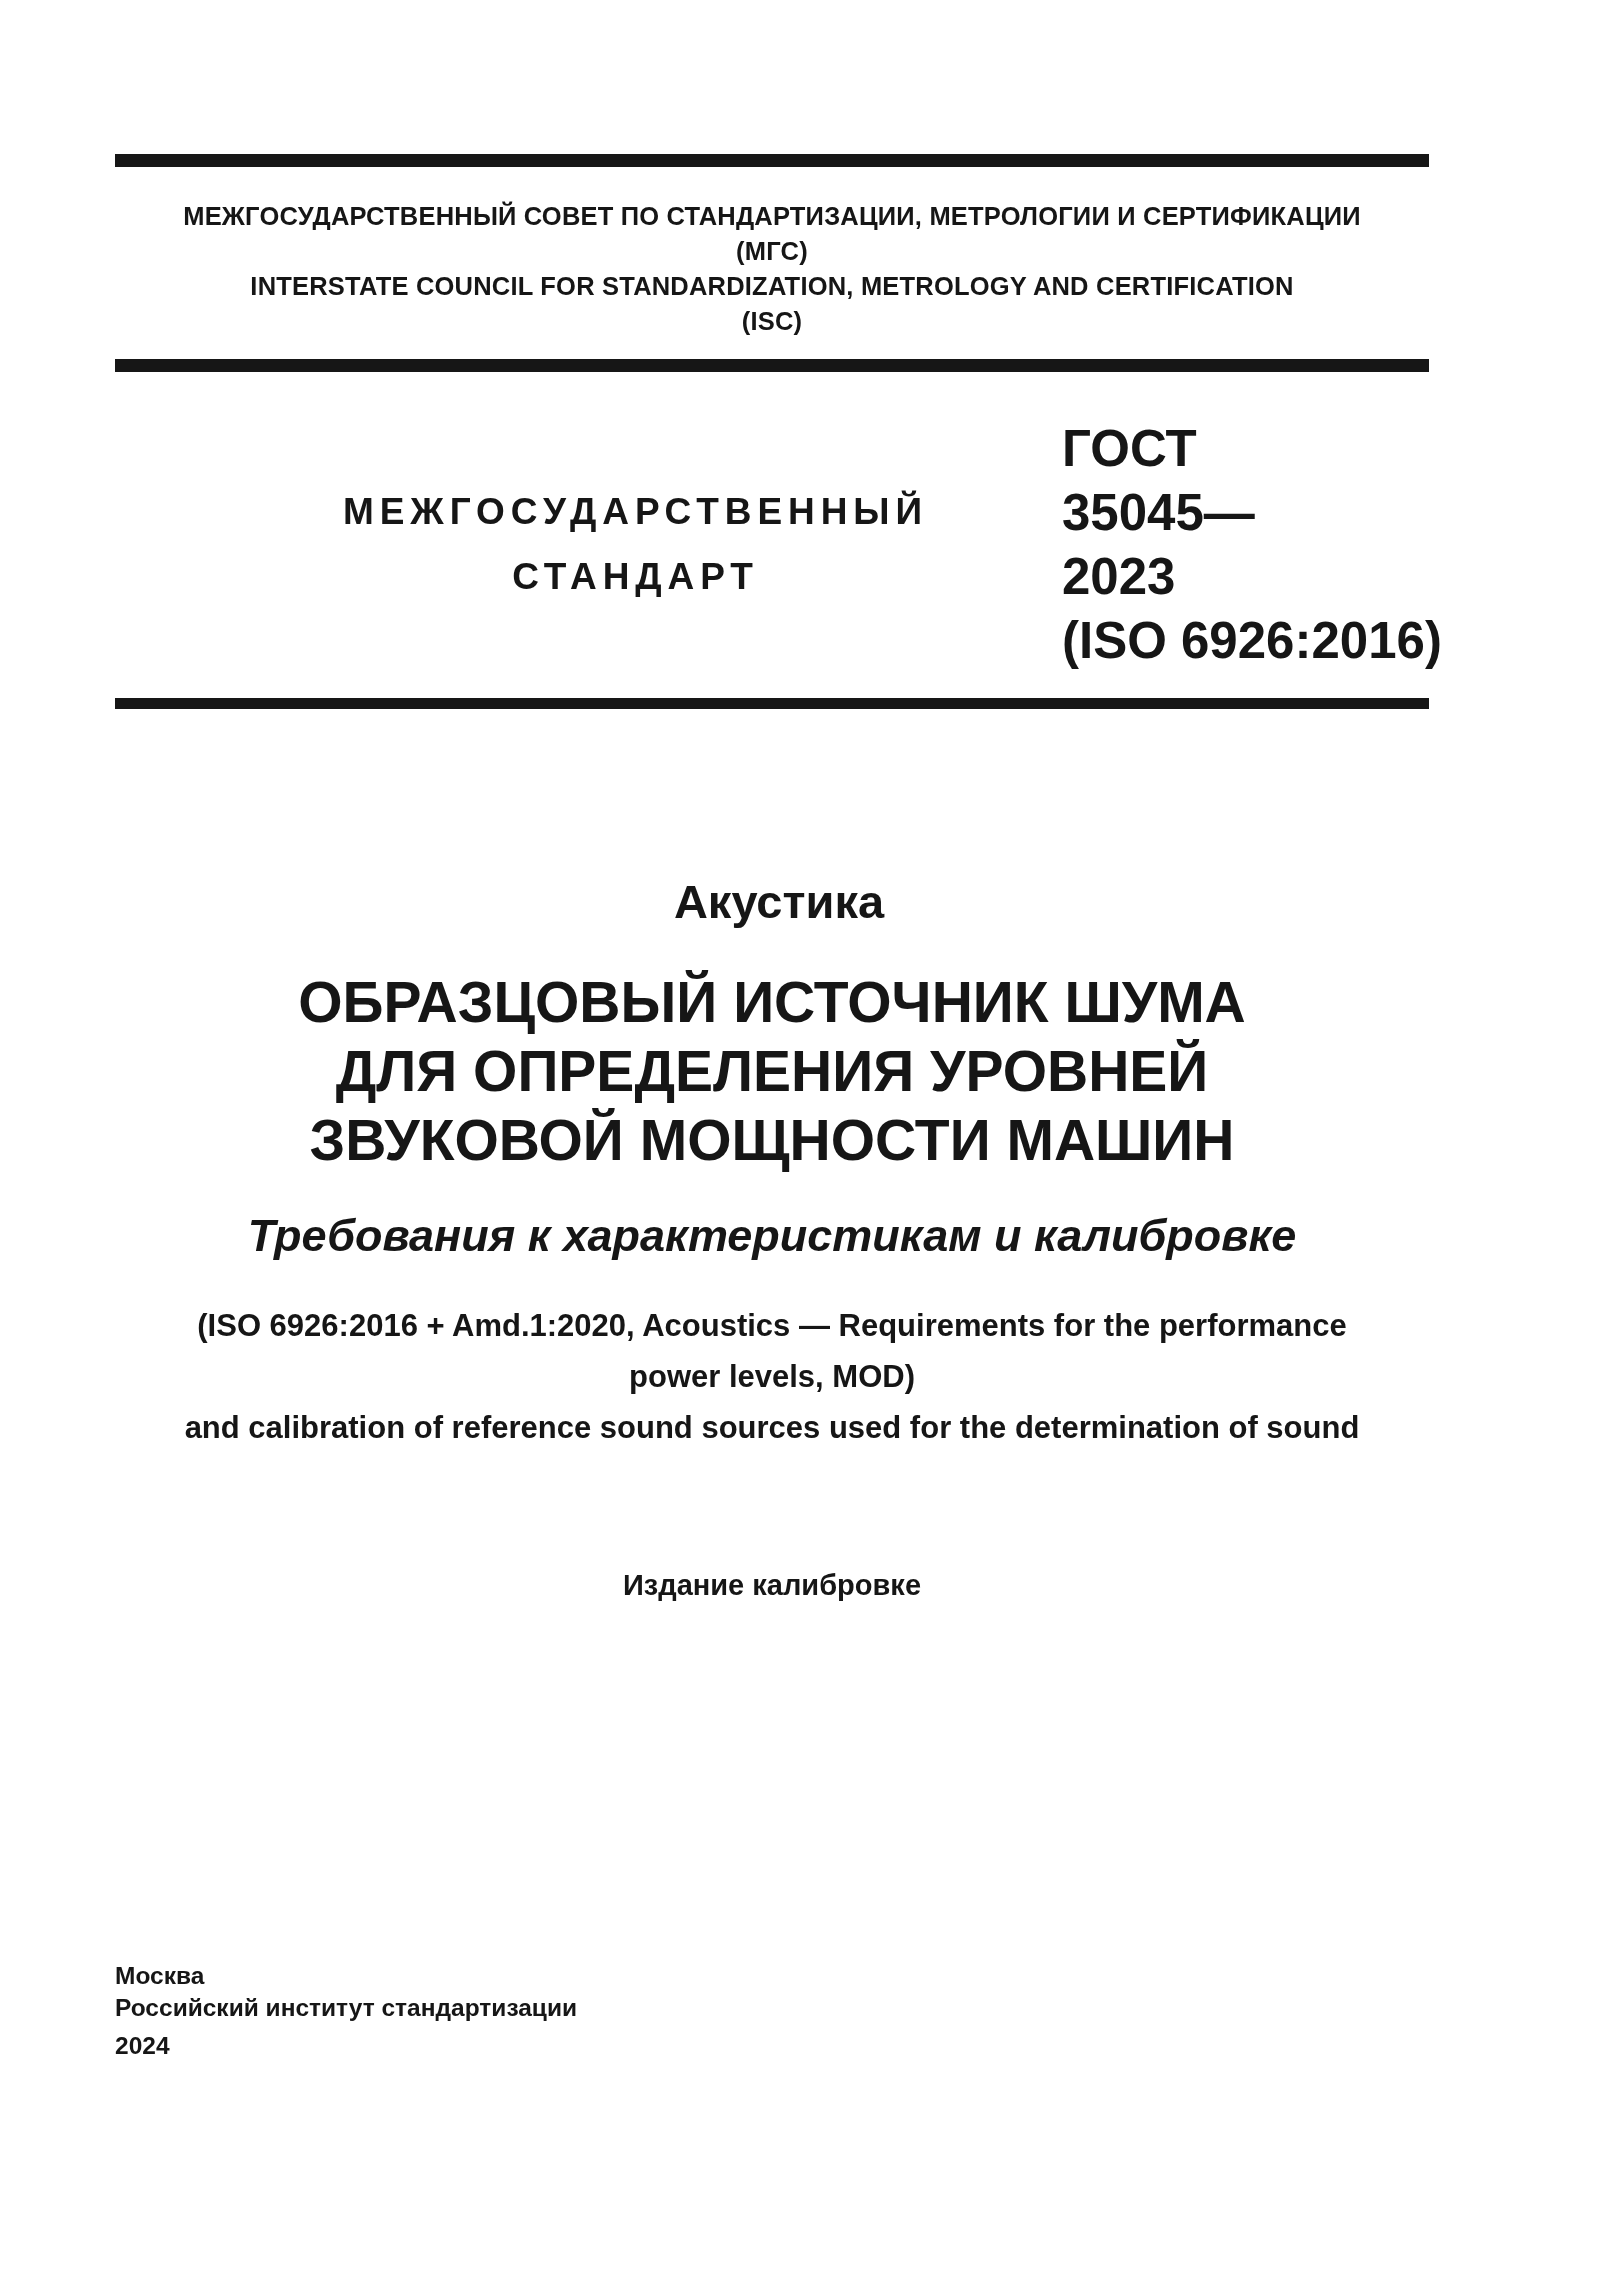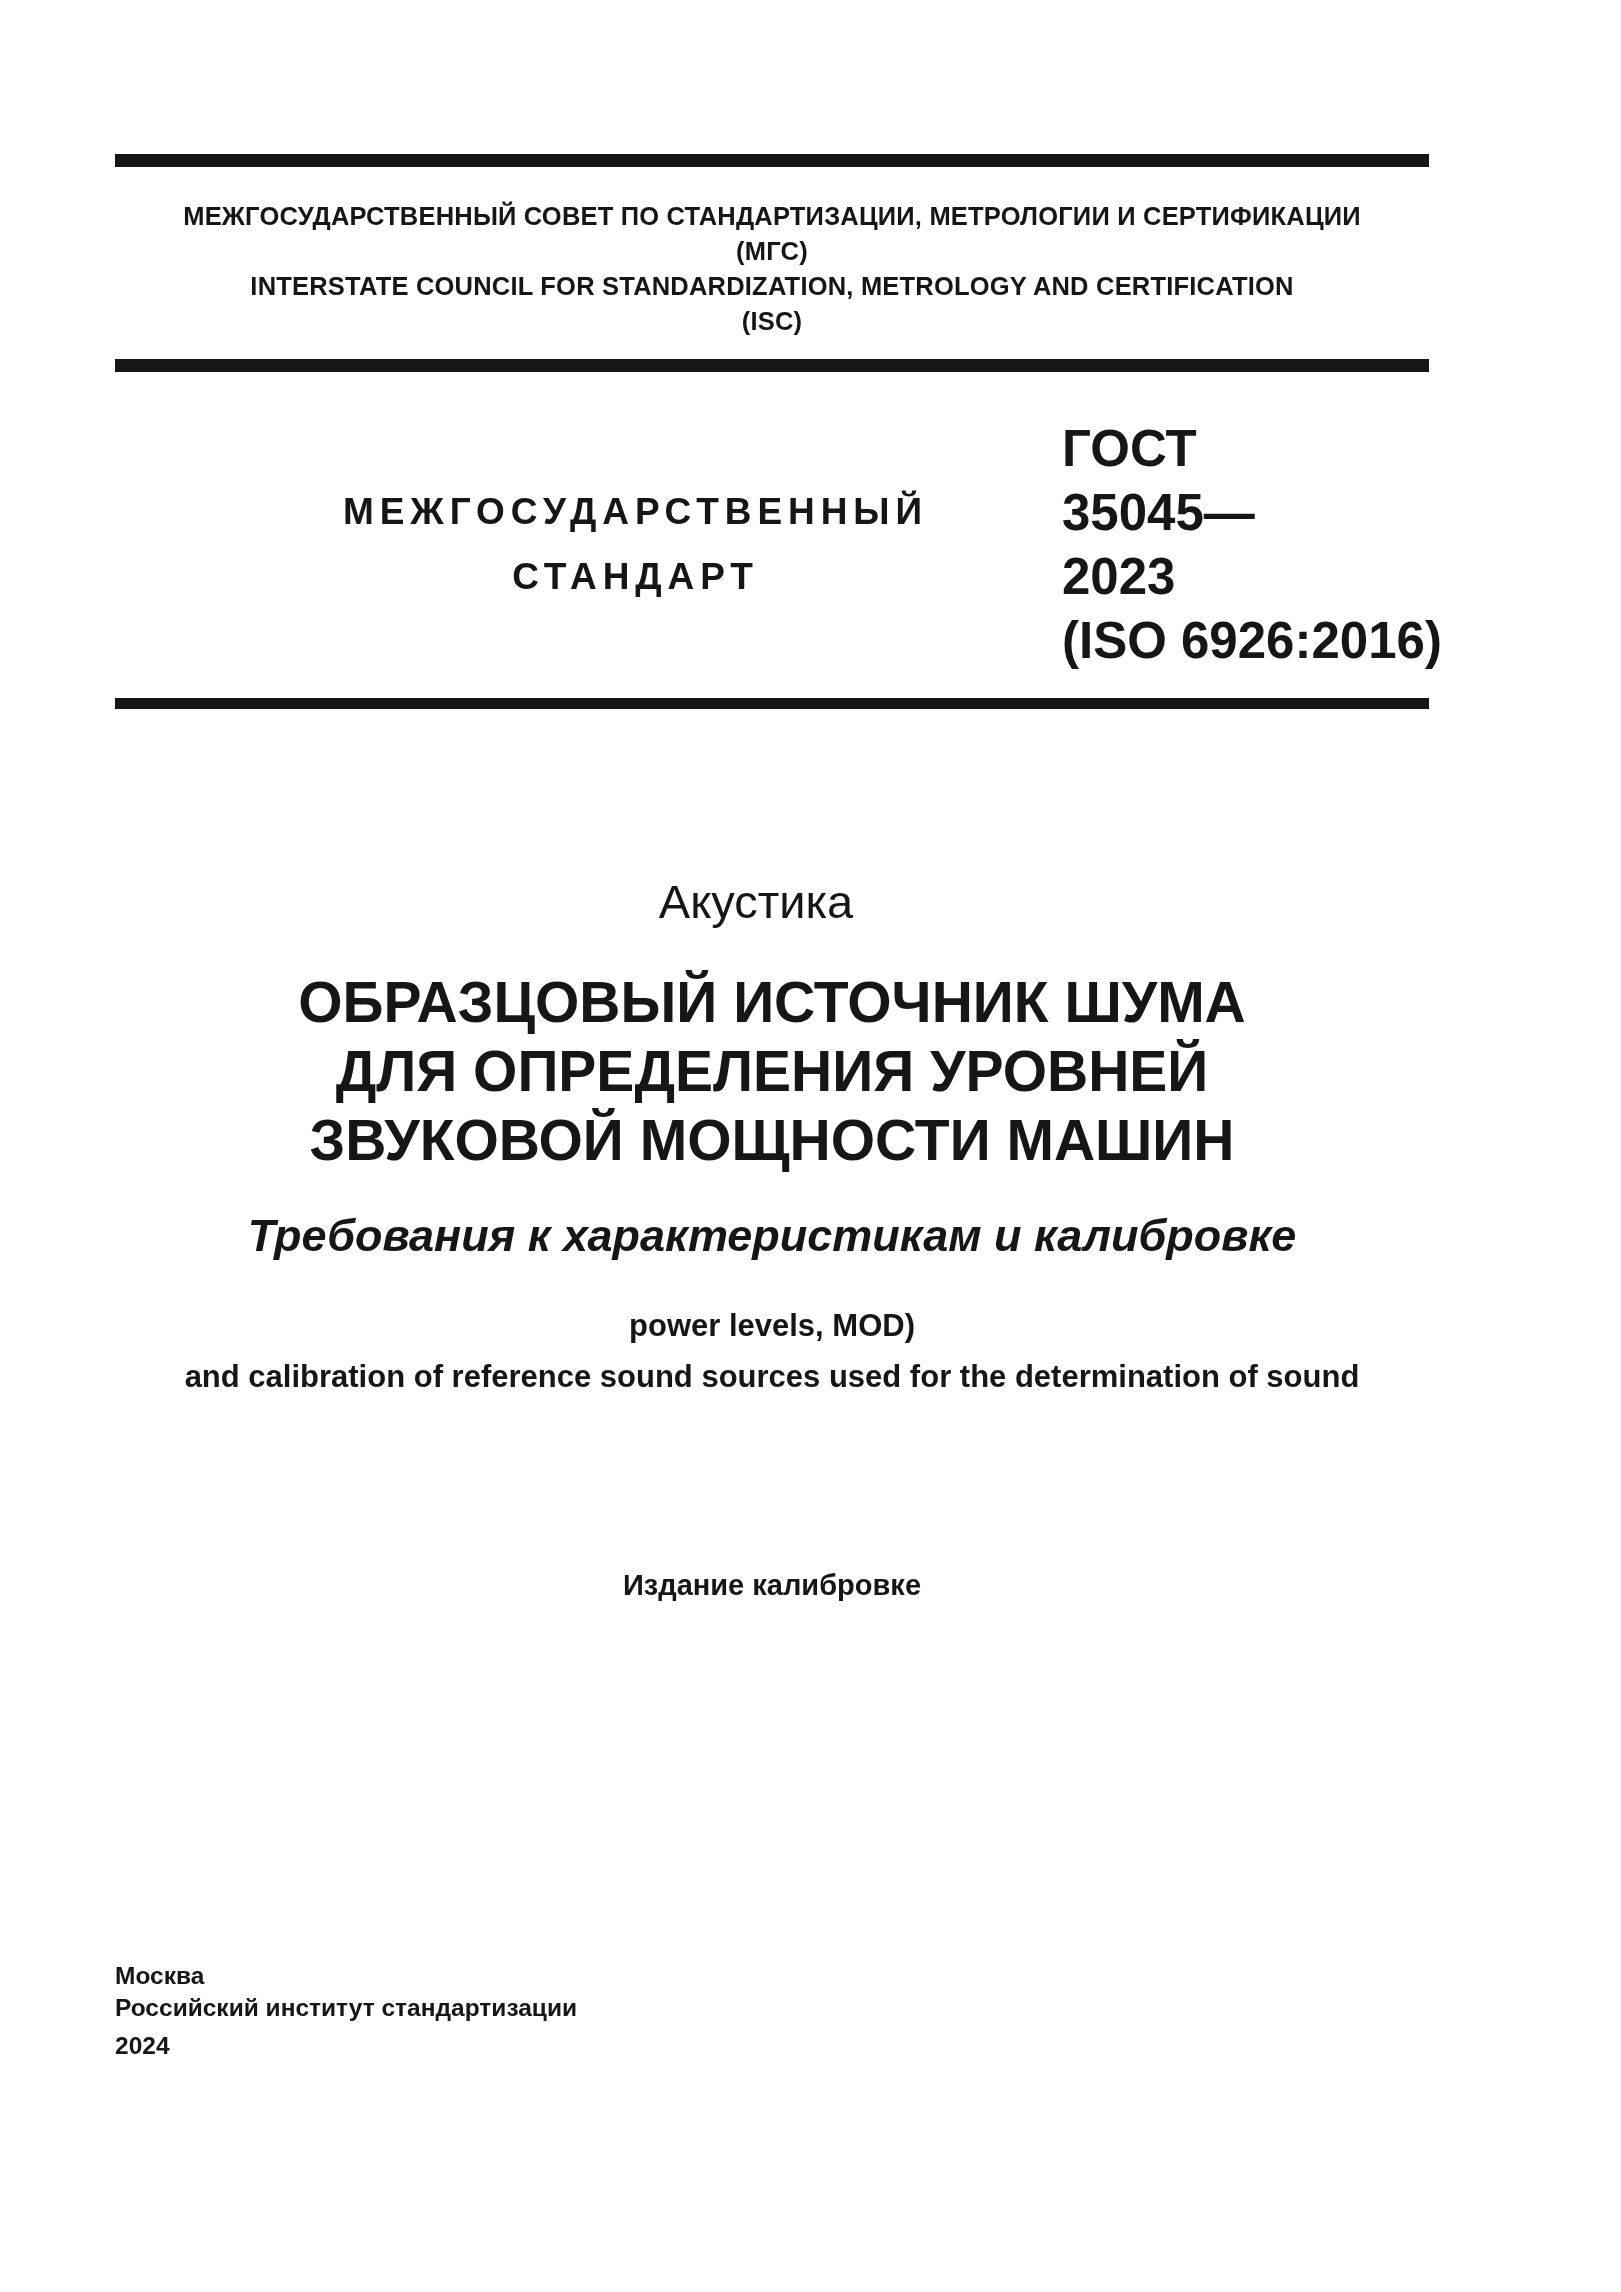--- a/index.html
+++ b/index.html
@@ -58,26 +58,26 @@
     top: 417px;
     font-size: 51px;
     font-weight: bold;
     line-height: 64px;
     text-align: left;
     white-space: nowrap;
   }
 
   .group-title {
     position: absolute;
-    left: 99px;
+    left: 122px;
     top: 873px;
     width: 1314px;
     text-align: center;
     font-size: 47px;
-    font-weight: normal;
+    font-weight: bold;
     line-height: 57px;
   }
 
   .main-title {
     position: absolute;
     left: 115px;
     top: 968px;
     width: 1314px;
     margin: 0;
     text-align: center;
@@ -172,20 +172,21 @@
 
     <h1 class="main-title">
       <div>ОБРАЗЦОВЫЙ ИСТОЧНИК ШУМА</div>
       <div>ДЛЯ ОПРЕДЕЛЕНИЯ УРОВНЕЙ</div>
       <div>ЗВУКОВОЙ МОЩНОСТИ МАШИН</div>
     </h1>
 
     <h2 class="subtitle">Требования к характеристикам и калибровке</h2>
 
     <p class="iso-ref">
+      <span style="display:block">(ISO 6926:2016 + Amd.1:2020, Acoustics — Requirements for the performance</span>
       <span style="display:block">power levels, MOD)</span>
       <span style="display:block">and  calibration of reference sound sources used for the determination of sound</span>
     </p>
 
     <p class="edition">Издание калибровке</p>
   </main>
 
   <footer class="imprint">
     <div class="city">Москва</div>
     <div class="publisher">Российский институт стандартизации</div>

